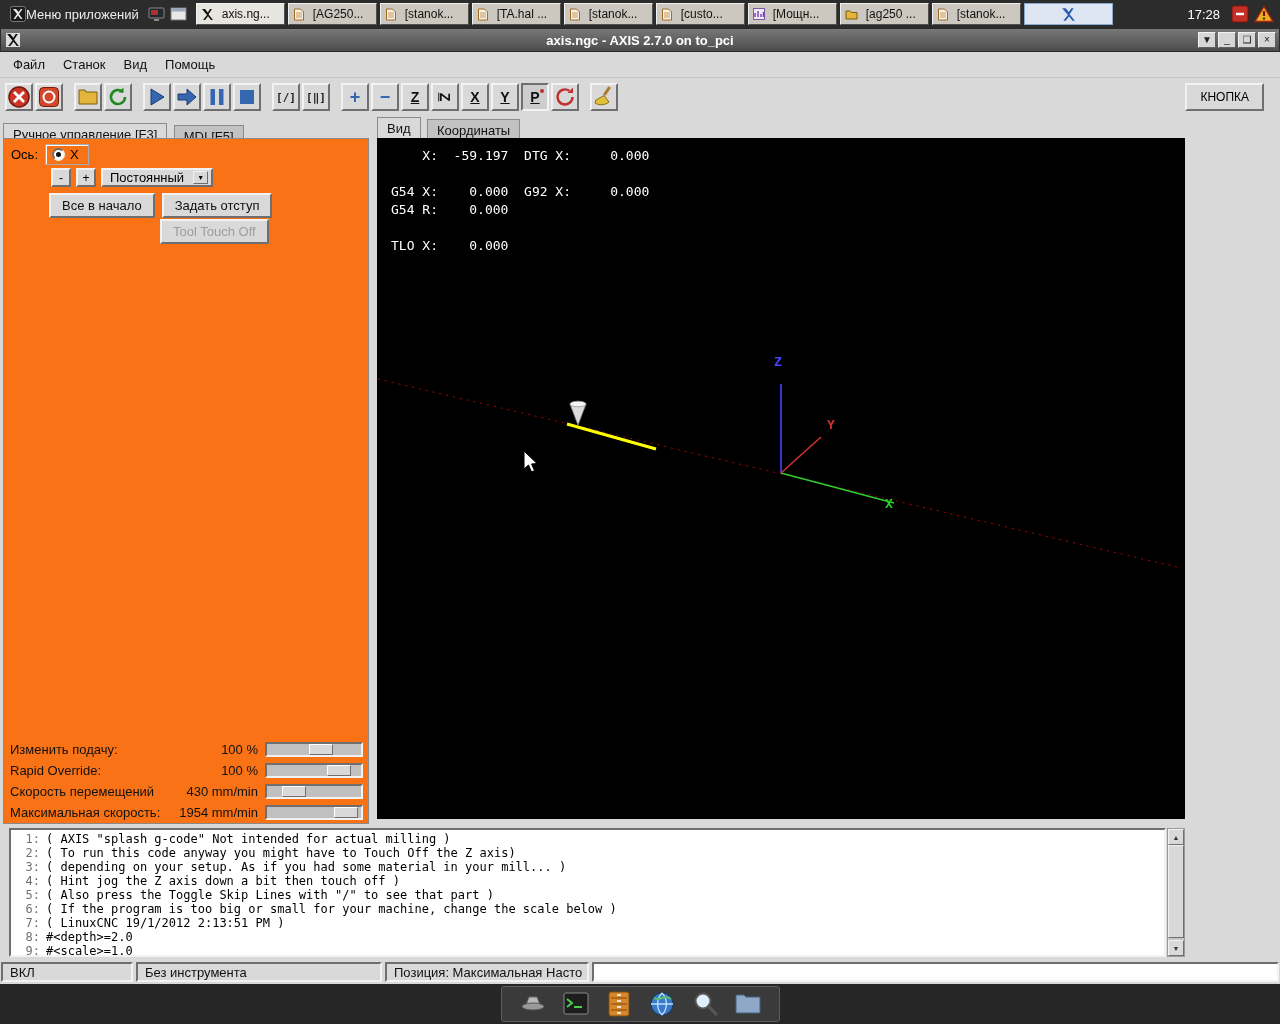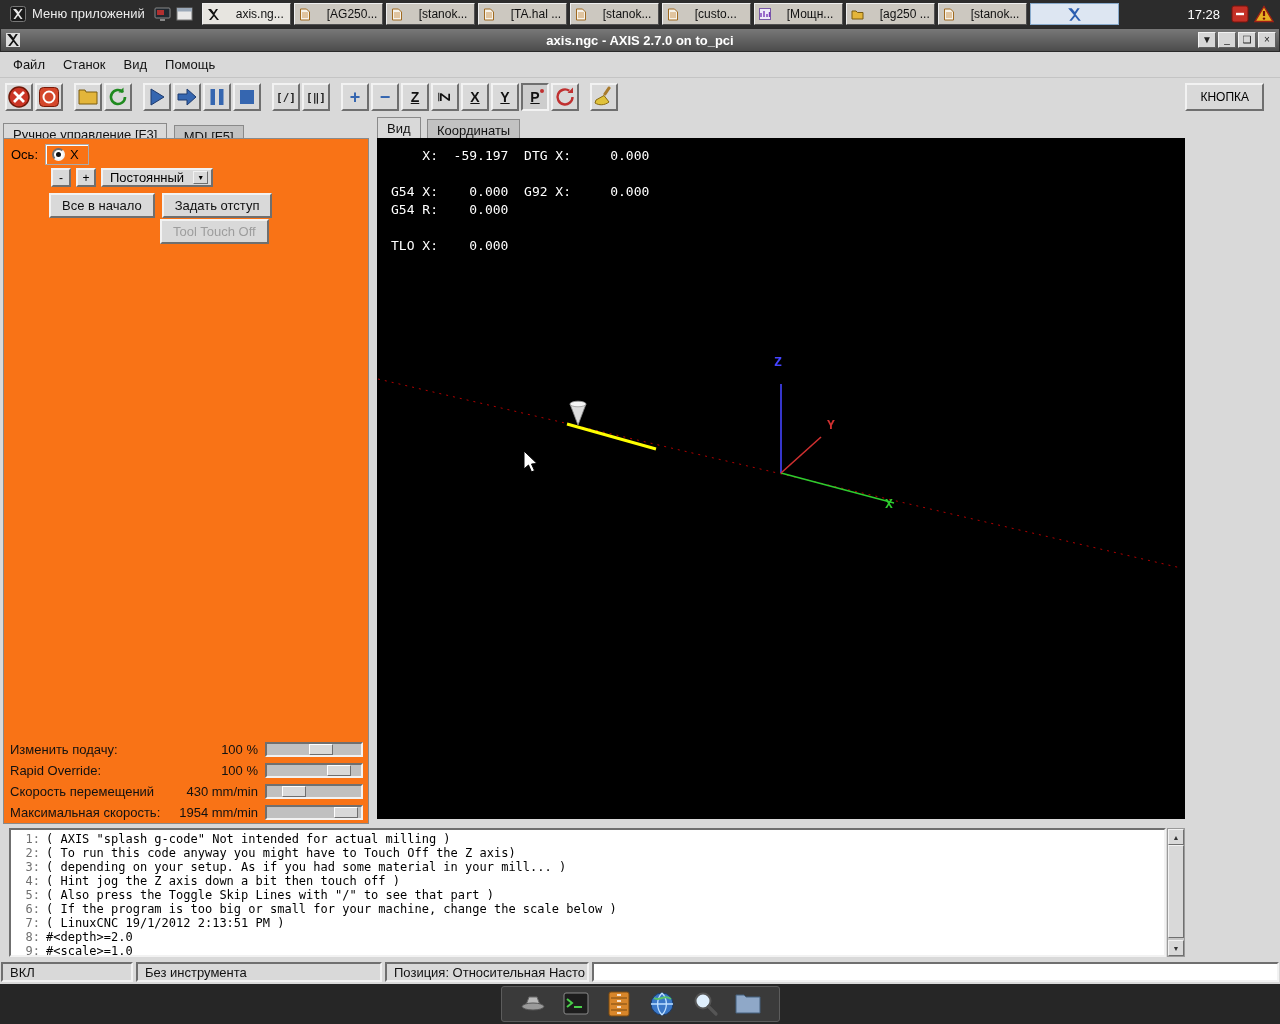--- a/index.html
+++ b/index.html
@@ -2,24 +2,24 @@
 <html><head>
 <meta charset="utf-8">
 <style>
 *{box-sizing:border-box;margin:0;padding:0}
 html,body{width:1280px;height:1024px}
 body{font-family:"Liberation Sans",sans-serif;background:#262626;position:relative;overflow:hidden}
 .raised{border:2px solid;border-color:#f2f2f2 #6f6f6f #6f6f6f #f2f2f2;background:#d9d9d9}
 
 
 .taskbar{position:absolute;left:0;top:0;width:1280px;height:28px;background:#2c2c2c;display:flex;align-items:center;padding:0 6px;gap:5px}
-.tb-menu{display:flex;gap:6px;color:#ececec;font-size:13px;padding:2px 4px;cursor:default}
+.tb-menu{display:flex;align-items:center;color:#ececec;font-size:13px;padding:2px 4px;cursor:default}
 .tray-ic{display:inline-flex;align-items:center}
 .tb-tasks{display:flex;gap:3px;flex:1;margin-left:4px;overflow:hidden}
-.task{width:89px;height:22px;display:flex;align-items:center;gap:16px;padding:0 4px;background:#ccc8c0;border:1px solid;border-color:#efefef #505050 #505050 #efefef;font-size:12px;color:#111;white-space:nowrap;overflow:hidden;font-family:inherit}
+.task{width:89px;height:22px;display:flex;align-items:center;gap:8px;padding:0 4px;background:#ccc8c0;border:1px solid;border-color:#efefef #505050 #505050 #efefef;font-size:12px;color:#111;white-space:nowrap;overflow:hidden;font-family:inherit}
 .task.active{background:#e7e5e0}
 .task.xwin{justify-content:center;background:#dde6f2;border-color:#88aacc}
 .task-ic{display:inline-flex;flex:none}
 .task-label{overflow:hidden;white-space:nowrap}
 .clock{color:#fff;font-size:13px;margin:0 6px}
 
 
 .titlebar{position:absolute;left:0;top:28px;width:1280px;height:24px;background:linear-gradient(#787878,#4c4c4c);display:flex;align-items:center;border:1px solid #2a2a2a}
 .win-ic{margin-left:5px;display:inline-flex;z-index:1}
 .win-title{position:absolute;left:0;right:0;text-align:center;color:#fff;font-size:13px;font-weight:bold}
@@ -460,21 +460,21 @@
       <div class="gs-thumb"></div>
       <div class="gs-btn gs-down">
           <span>▼</span>
         </div>
     </div>
   </div>
 
   <div class="statusbar">
     <div class="sb-box sb-machine">ВКЛ</div>
     <div class="sb-box sb-tool">Без инструмента</div>
-    <div class="sb-box sb-pos">Позиция: Относительная Насто</div>
+    <div class="sb-box sb-pos">Позиция: Максимальная Насто</div>
     <div class="sb-box sb-rest"></div>
   </div>
 
   <div class="desktop">
     <div class="dock">
         <button class="dock-item">
           <svg width="30" height="30" viewBox="0 0 30 30">
             <path d="M8 16l3-8h8l3 8z" fill="#b9b9b9" stroke="#666"></path>
             <ellipse cx="15" cy="17.5" rx="11" ry="3.5" fill="#9a9a9a" stroke="#555"></ellipse>
           </svg>

